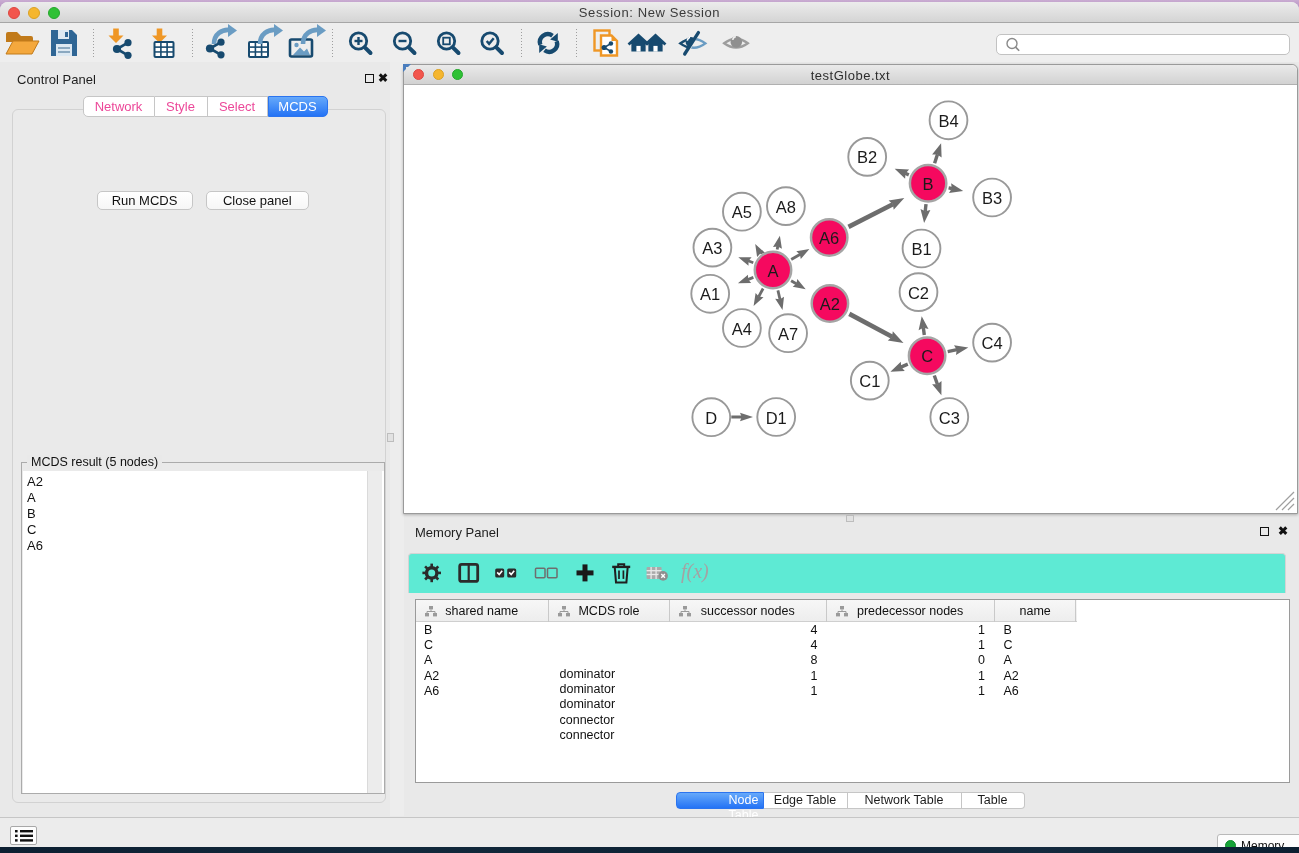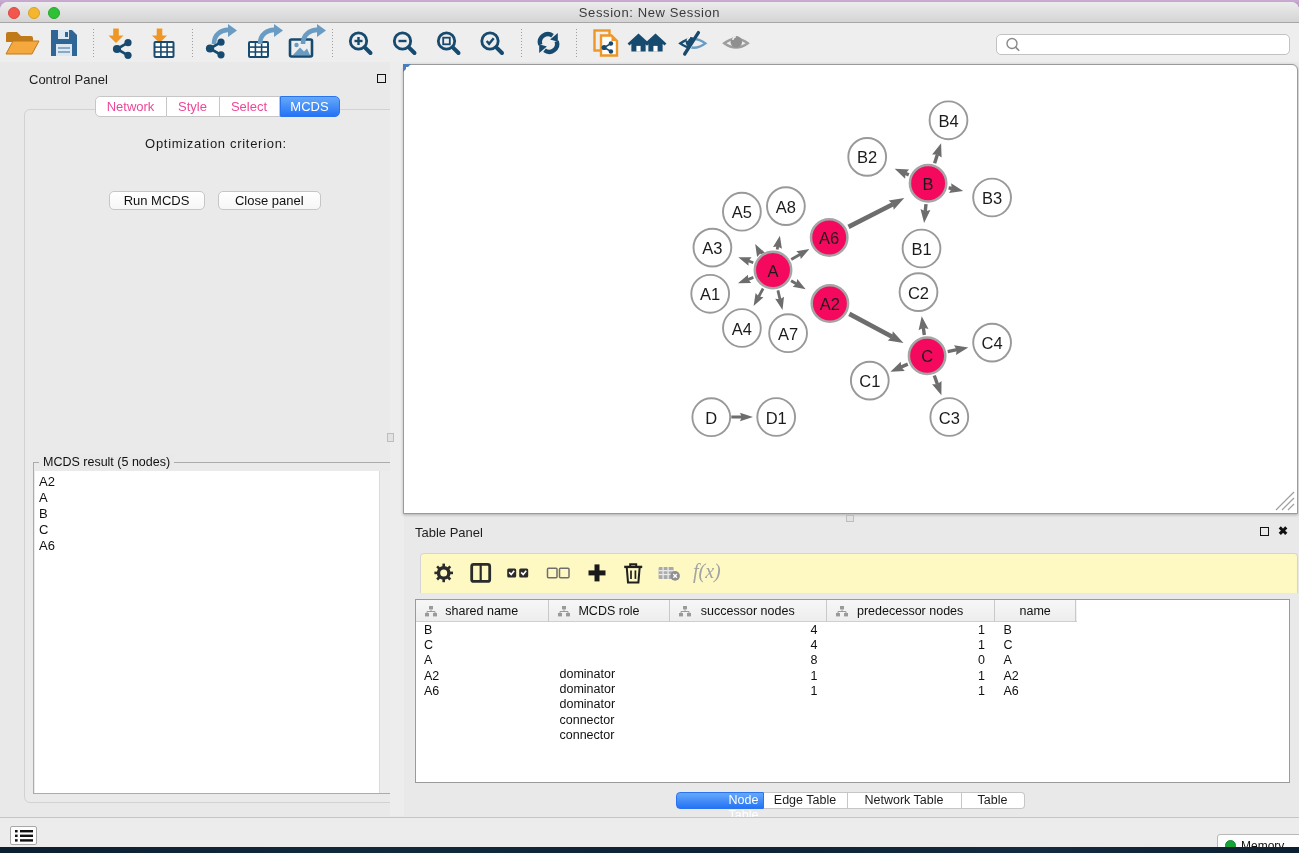--- a/index.html
+++ b/index.html
@@ -18,21 +18,21 @@
 #tl-y { left:28px; background:#f5b62f; border:1px solid #dba123; }
 #tl-g { left:48px; background:#2fc135; border:1px solid #25a72d; }
 #wtitle { top:3px; left:0; width:1299px; text-align:center; font-size:13px; letter-spacing:0.6px; color:#3a3a3a; }
 
 #toolbar { top:21px; left:0; width:1299px; height:39px; background:#eeeeee; }
 .tsep { top:6px; width:1px; height:28px; background-image:linear-gradient(180deg,#9e9e9e 1px,transparent 1px); background-size:1px 3px; }
 #searchbox { top:11px; left:996px; width:294px; height:21px; background:#fff; border:1px solid #c2c2c2; border-radius:5px; }
 
 #mainarea { top:60px; left:0; width:1299px; height:755px; background:#e9e9e9; }
 
-#cpanel { top:0; left:16px; width:390px; height:754px; background:#e9e9e9; }
+#cpanel { top:0; left:4px; width:390px; height:754px; background:#e9e9e9; }
 #cp-title { top:10px; left:13px; font-size:13px; color:#1e1e1e; }
 .panefloat { top:12px; width:9px; height:9px; border:1.5px solid #111; background:transparent; }
 .paneclose { top:9px; font-size:12px; font-weight:bold; color:#111; }
 
 .seg { height:21px; background:#fff; border:1px solid #c6c6c6; font-size:13px; color:#ec4899; text-align:center; line-height:19px; }
 .seg.sel { background:linear-gradient(180deg,#66a9fa,#2473f5); color:#fff; border-color:#2b74ef; }
 #cp-bigpanel { top:47px; left:8px; width:374px; height:694px; background:#eaeaea; border:1px solid #d2d2d2; border-radius:6px; }
 #opt-label { top:74px; left:5px; width:390px; text-align:center; font-size:13px; letter-spacing:0.7px; color:#1b1b1b; }
 #cp-select { top:97.5px; left:44px; width:309.5px; height:19px; background:#fff; border:1px solid #b2b2b2; border-radius:5px; }
 #cp-select span { position:absolute; left:12px; top:2px; font-size:13px; letter-spacing:0.55px; color:#111; }
@@ -48,21 +48,21 @@
 #vdivider { top:0; left:390px; width:14px; height:754px; background:#ededed; }
 
 #rightarea { top:0; left:404px; width:895px; height:754px; background:#e9e9e9; }
 
 #netwin { top:2px; left:-1px; width:895px; height:450px; background:#fff; border:1px solid #9a9a9a; box-shadow:0 1px 3px rgba(0,0,0,0.25); border-radius:6px 6px 0 0; }
 #nw-titlebar { width:100%; height:20px; background:linear-gradient(180deg,#eaeaea,#d2d2d2); border-bottom:1px solid #b0b0b0; border-radius:6px 6px 0 0; }
 .tl2 { width:11px; height:11px; border-radius:50%; top:4px; }
 #nw-title { top:3px; left:0; width:100%; text-align:center; font-size:13px; letter-spacing:0.5px; color:#2d2d2d; }
 
 #tp-title { top:463px; left:11px; font-size:13px; color:#1e1e1e; }
-#tp-toolbar { top:491px; left:16px; width:878px; height:40px; background:#fef9c3; border:1px solid #d4d4d4; border-radius:4px 4px 0 0; border-bottom:none; }
+#tp-toolbar { top:491px; left:4px; width:878px; height:40px; background:#5eead4; border:1px solid #d4d4d4; border-radius:4px 4px 0 0; border-bottom:none; }
 #tp-table { top:536.5px; left:10.5px; width:875.5px; height:184.5px; background:#fff; border:1px solid #9a9a9a; }
 #tp-header { position:absolute; top:0; left:0; width:661px; height:22px; background:linear-gradient(180deg,#f7f7f7,#ededed); border-bottom:1px solid #cfcfcf; }
 .hcell { position:absolute; top:0; height:22px; border-right:1px solid #c9c9c9; font-size:12.5px; color:#111; text-align:center; line-height:22px; }
 .trow { position:absolute; font-size:12.5px; color:#101010; line-height:15.4px; }
 .hico { position:absolute; left:9px; top:6px; }
 .hcell span { display:inline-block; }
 
 .seg2 { top:730px; height:17px; background:#fff; border:1px solid #c6c6c6; font-size:12.5px; color:#1c1c1c; text-align:center; line-height:15px; }
 .seg2 + .seg2 { border-left:none; }
 .seg2.sel2 { background:linear-gradient(180deg,#66a9fa,#2473f5); color:#fff; border-color:#2b74ef;padding-left:48px; }
@@ -263,41 +263,46 @@
   <div id="mainarea" class="abs">
     <div id="cpanel" class="abs">
       <div id="cp-title" class="abs">Control Panel</div>
       <div class="abs panefloat" style="left:361px;"></div>
       <div class="abs paneclose" style="left:374px;">✖</div>
       <div id="cp-bigpanel" class="abs"></div>
       <div class="abs seg" style="top:34px;left:78.5px;width:72px;border-radius:5px 0 0 5px;">Network</div>
       <div class="abs seg" style="top:34px;left:150.5px;width:53px;border-left:none;">Style</div>
       <div class="abs seg" style="top:34px;left:203.5px;width:60px;border-left:none;">Select</div>
       <div class="abs seg sel" style="top:34px;left:263.5px;width:60px;border-radius:0 5px 5px 0;">MCDS</div>
-      <div id="opt-label" class="abs">Optimization criterion:</div>
       <div class="abs btn" style="top:128.5px;left:92.5px;width:96px;">Run MCDS</div>
       <div class="abs btn" style="top:128.5px;left:201.5px;width:103.5px;">Close panel</div>
       <div id="mcds-fs" class="abs">
         <div id="mcds-list">
           <div class="mitem" style="top:3px;">A2</div>
           <div class="mitem" style="top:19px;">A</div>
           <div class="mitem" style="top:35px;">B</div>
           <div class="mitem" style="top:51px;">C</div>
           <div class="mitem" style="top:67px;">A6</div>
           <div id="mcds-track"></div>
         </div>
       </div>
       <div id="mcds-leg" class="abs">MCDS result (5 nodes)</div>
     </div>
     <div id="vdivider" class="abs">
       <div style="position:absolute;left:-3.5px;top:371px;width:7px;height:9px;background:#e2e2e2;border:1px solid #bdbdbd;"></div>
     </div>
     <div class="abs" style="left:846px;top:453px;width:8px;height:7px;background:#e2e2e2;border:1px solid #bdbdbd;z-index:5;"></div>
     <div id="rightarea" class="abs">
       <div id="netwin" class="abs">
+        <div id="nw-titlebar">
+          <div class="abs tl2" style="left:9px;background:#f2564d;border:1px solid #dd4741;"></div>
+          <div class="abs tl2" style="left:28.5px;background:#f5b62f;border:1px solid #dba123;"></div>
+          <div class="abs tl2" style="left:48px;background:#2fc135;border:1px solid #25a72d;"></div>
+          <div id="nw-title" class="abs">testGlobe.txt</div>
+        </div>
         <svg width="10" height="10" viewBox="0 0 10 10" style="position:absolute;left:-1px;top:-1px;">
           <path d="M0,8 V0 H8 L5,3 H3 V5 z" fill="#4a7dbd"></path>
         </svg>
         <svg width="22" height="22" viewBox="0 0 22 22" style="position:absolute;right:1px;bottom:1px;">
           <g stroke="#9f9f9f" stroke-width="1.2">
             <line x1="2" y1="20" x2="20" y2="2"></line>
             <line x1="8" y1="20" x2="20" y2="8"></line>
             <line x1="14" y1="20" x2="20" y2="14"></line>
           </g>
         </svg>
@@ -381,21 +386,21 @@
 <circle cx="829.4" cy="303.0" r="18.2" fill="#f5095f" stroke="#a5a5a5" stroke-width="2.5"></circle>
 <text x="829.4" y="303.5" font-size="16.5" fill="#1b1b1b" text-anchor="middle" dominant-baseline="central" font-family="Liberation Sans, sans-serif">A2</text>
 <circle cx="927.6" cy="182.7" r="18.2" fill="#f5095f" stroke="#a5a5a5" stroke-width="2.5"></circle>
 <text x="927.6" y="183.2" font-size="16.5" fill="#1b1b1b" text-anchor="middle" dominant-baseline="central" font-family="Liberation Sans, sans-serif">B</text>
 <circle cx="926.6" cy="355.3" r="18.2" fill="#f5095f" stroke="#a5a5a5" stroke-width="2.5"></circle>
 <text x="926.6" y="355.8" font-size="16.5" fill="#1b1b1b" text-anchor="middle" dominant-baseline="central" font-family="Liberation Sans, sans-serif">C</text>
 </g>
             </svg>
           </div>
       </div>
-      <div id="tp-title" class="abs">Table Panel</div>
+      <div id="tp-title" class="abs">Memory Panel</div>
       <div class="abs panefloat" style="top:465px;left:856px;"></div>
       <div class="abs paneclose" style="top:462px;left:874px;">✖</div>
       <div id="tp-toolbar" class="abs">
         <svg width="878" height="38" viewBox="0 0 878 38" style="position:absolute;left:0;top:0;">
           <g transform="translate(22.7,18.9)">
             <circle cx="0" cy="0" r="5.2" fill="none" stroke="#2b2b2b" stroke-width="3.4"></circle>
             <g stroke="#2b2b2b" stroke-width="2.6">
               <line x1="0" y1="-9.3" x2="0" y2="-5"></line>
                 <line x1="0" y1="9.3" x2="0" y2="5"></line>
               <line x1="-9.3" y1="0" x2="-5" y2="0"></line>

